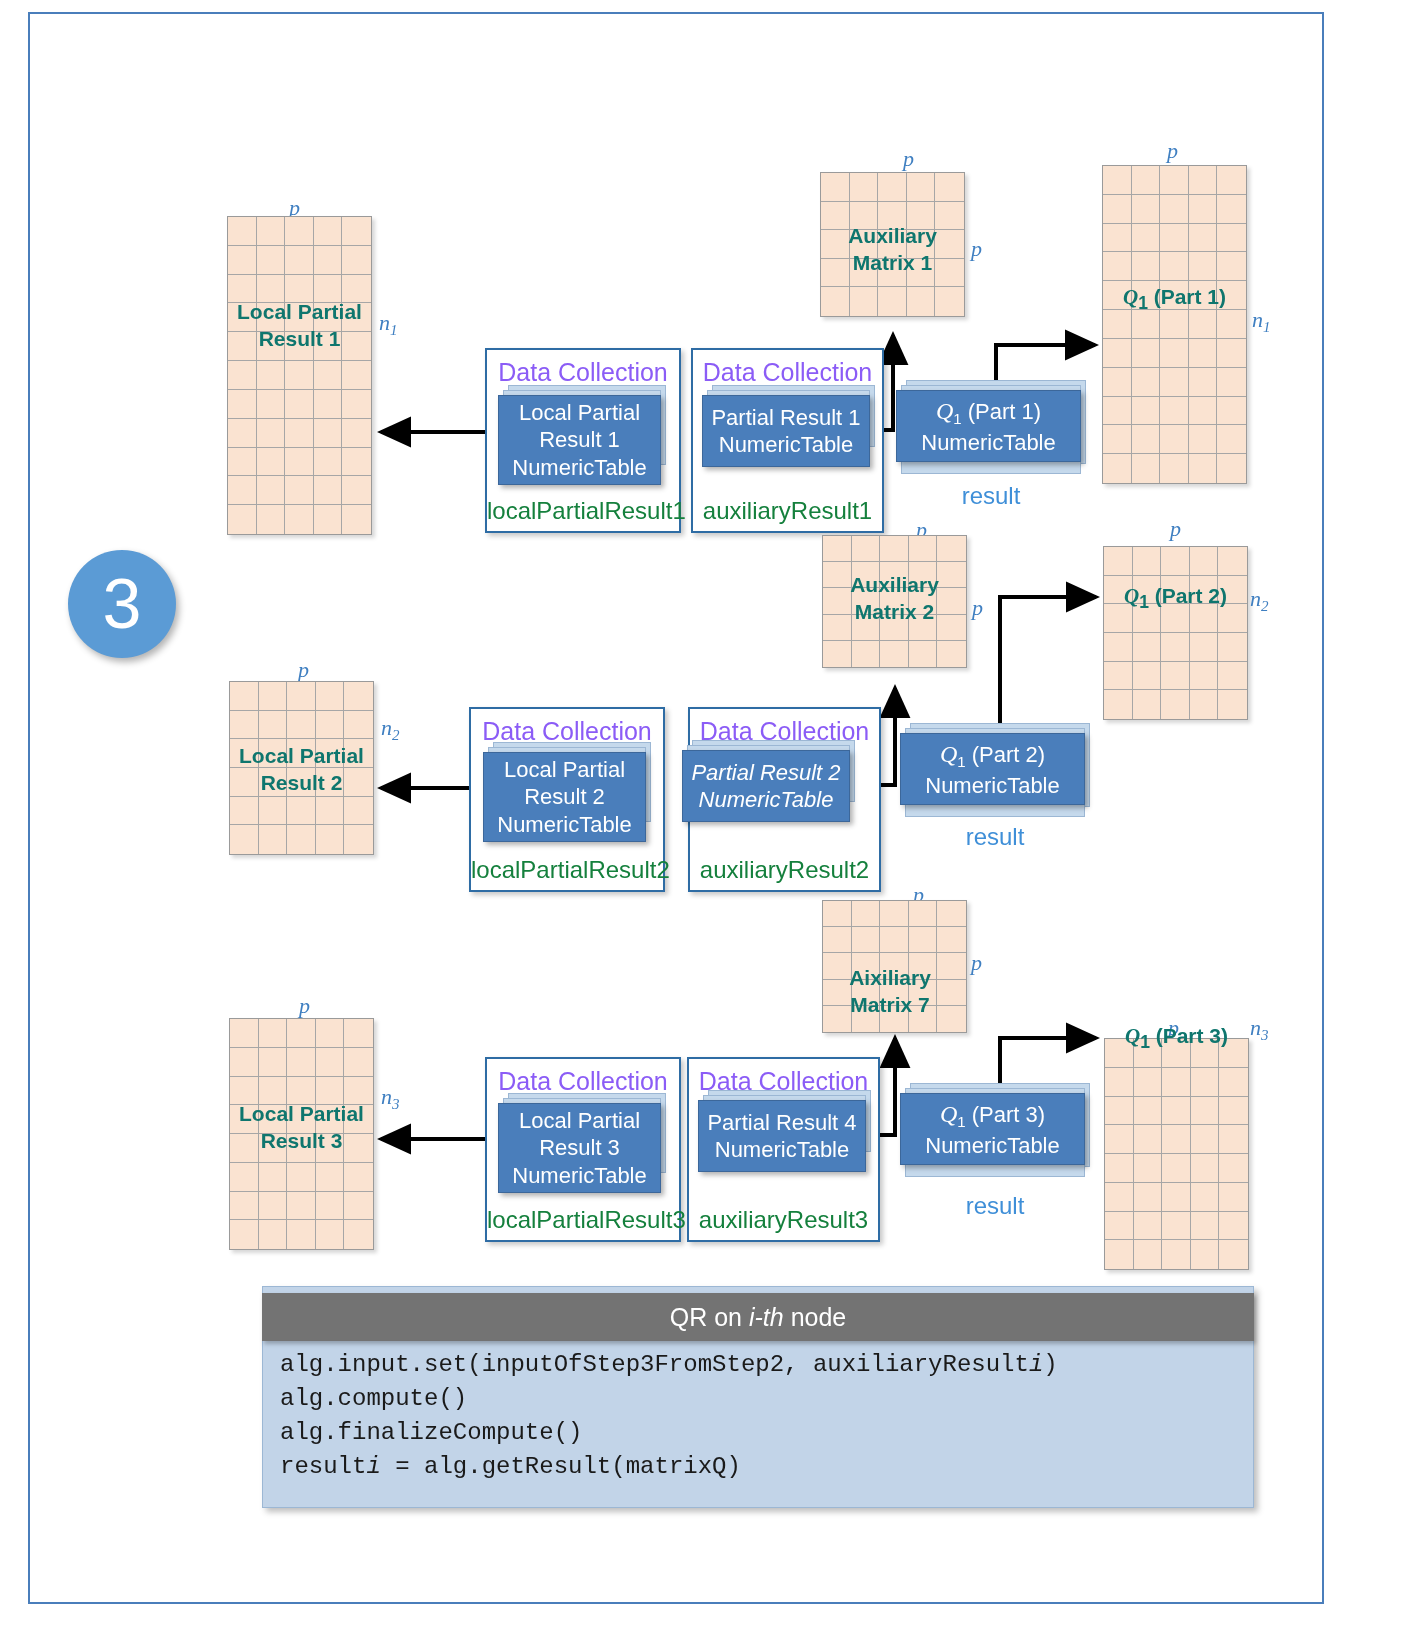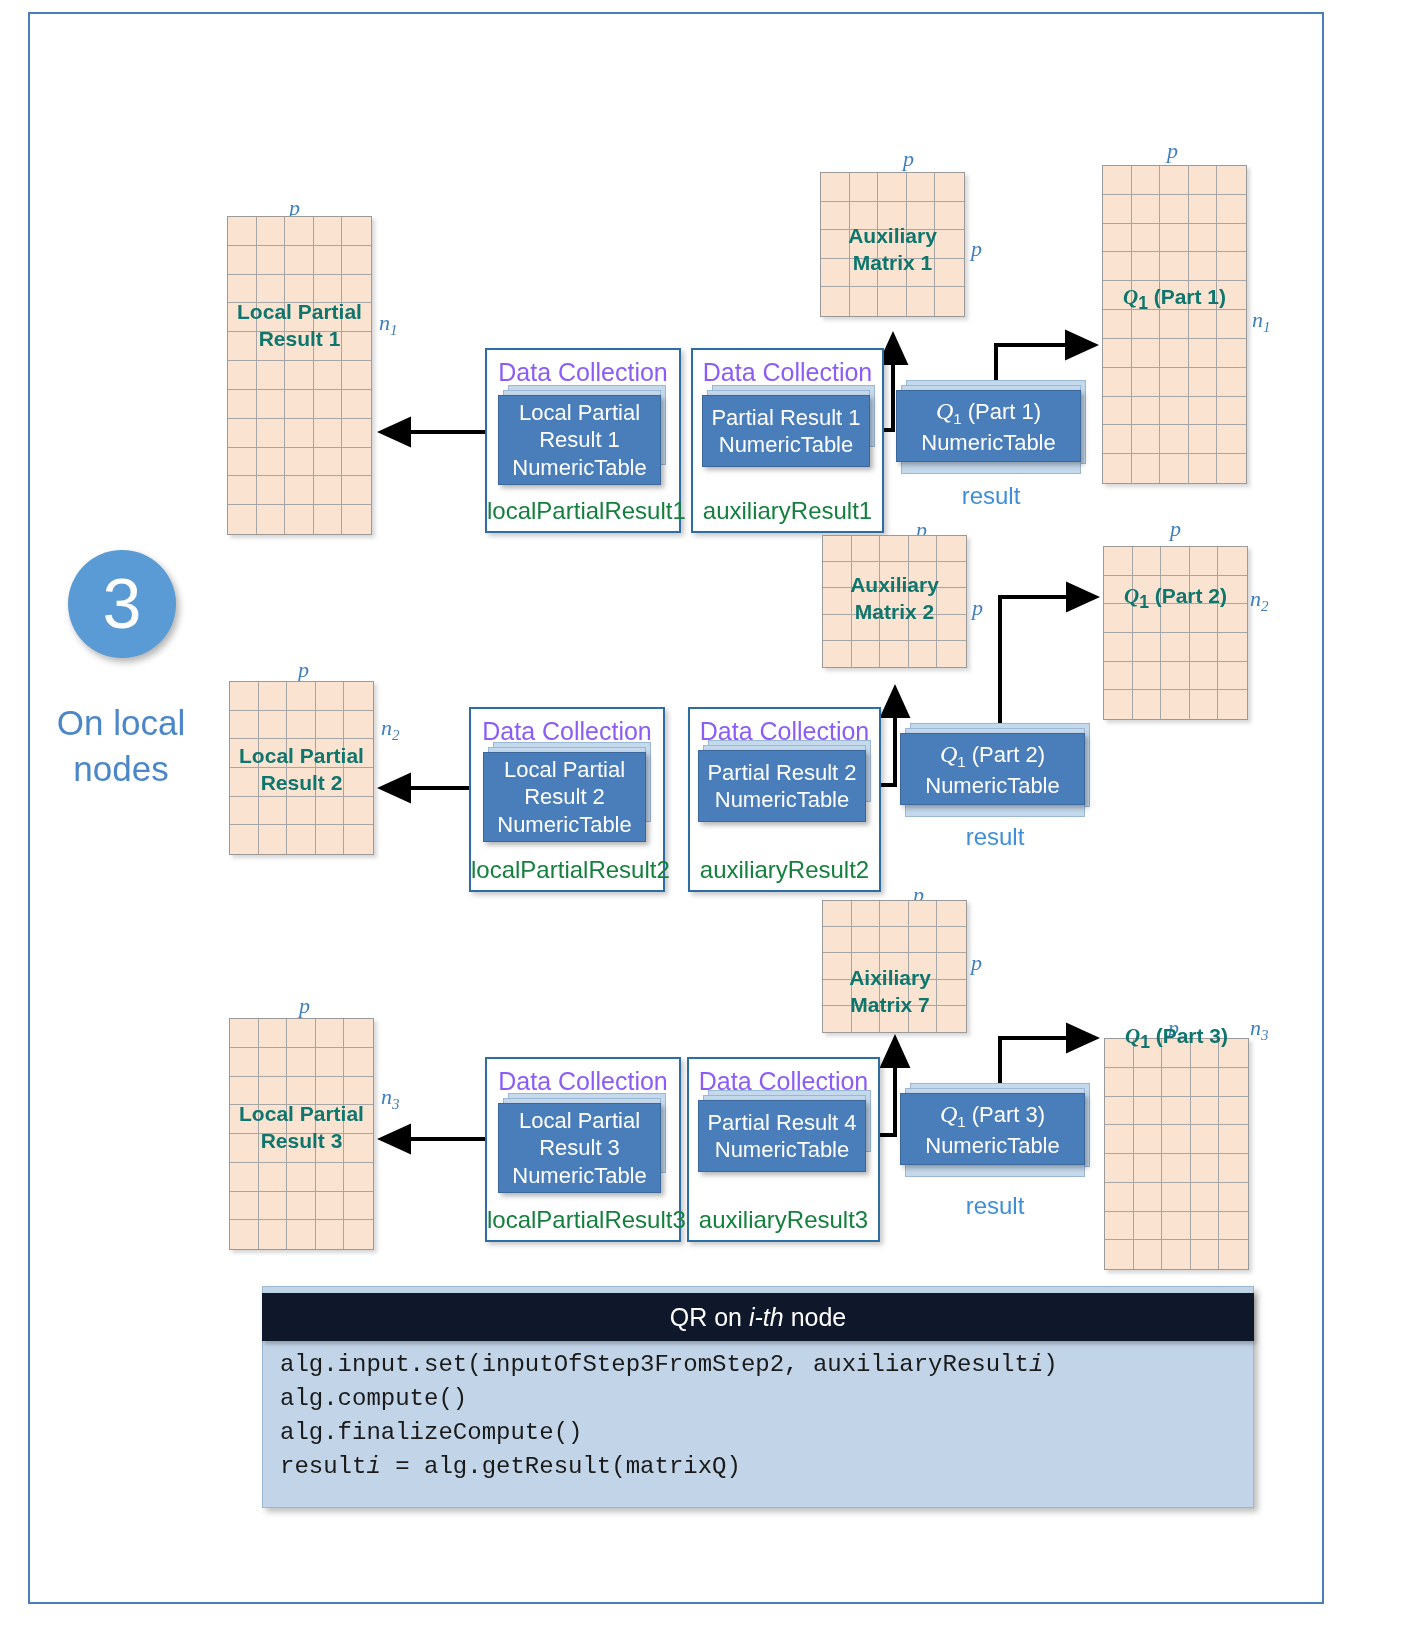--- a/index.html
+++ b/index.html
@@ -150,21 +150,21 @@
     left: 262px; top: 1286px;
     width: 992px; height: 222px;
     background: #c2d4e8;
     border: 1px solid #9cb7d4;
     box-shadow: 4px 4px 6px rgba(0,0,0,0.25);
   }
   #code-head {
     position: absolute;
     left: 262px; top: 1293px;
     width: 992px; height: 48px;
-    background: #0f172a;
+    background: #737373;
     color: #ffffff;
     display: flex; align-items: center; justify-content: center;
     font-size: 25px;
     box-shadow: 2px 3px 4px rgba(0,0,0,0.25);
   }
   #code-head i { font-style: italic; }
   #code-body {
     position: absolute;
     left: 280px; top: 1348px;
     width: 970px;
@@ -188,24 +188,20 @@
 <body>
 
 <div id="slide">
 
   <div id="slide-border"></div>
   <div id="border-top-extra"></div>
 
   <div class="step-circle" style="left:68px; top:550px;">
     <span>3</span>
   </div>
-  <div class="step-label" style="left:36px; top:700px; width:170px;">
-    <div>On local</div>
-    <div>nodes</div>
-  </div>
 
   <svg class="arrows" viewBox="0 0 1402 1633">
     <defs>
       <marker id="ah" markerWidth="9" markerHeight="9" refX="7.6" refY="4.5" orient="auto">
         <path d="M0,0.6 L8.6,4.5 L0,8.4 z" fill="#000"></path>
       </marker>
     </defs>
     <g stroke="#000" stroke-width="4" fill="none" marker-end="url(#ah)">
 
       <path d="M490,432 L381,432"></path>
@@ -470,21 +466,21 @@
       <span>Local Partial</span>
       <span>Result 2</span>
       <span>NumericTable</span>
     </div>
   </div>
 
   <div class="datacoll" style="left:688px; top:707px; width:193px; height:185px;">
     <div class="dc-title">Data Collection</div>
     <div class="dc-footer">auxiliaryResult2</div>
   </div>
-  <div class="stack" style="left:698px; top:740px; width:178px; height:92px;">
+  <div class="stack" style="left:682px; top:740px; width:178px; height:92px;font-style:italic;">
     <div class="back2" style="width:163px; height:62px;"></div>
     <div class="back1" style="width:163px; height:67px;"></div>
     <div class="front" style="width:168px; height:72px; flex-direction:column;">
       <span>Partial Result 2</span>
       <span>NumericTable</span>
     </div>
   </div>
 
   <div class="dim" style="left:916px; top:517px;">p</div>
   <div class="matrix" style="left:822px; top:535px; width:145px; height:133px; grid-template-columns:repeat(5,1fr); grid-template-rows:repeat(5,1fr);">

